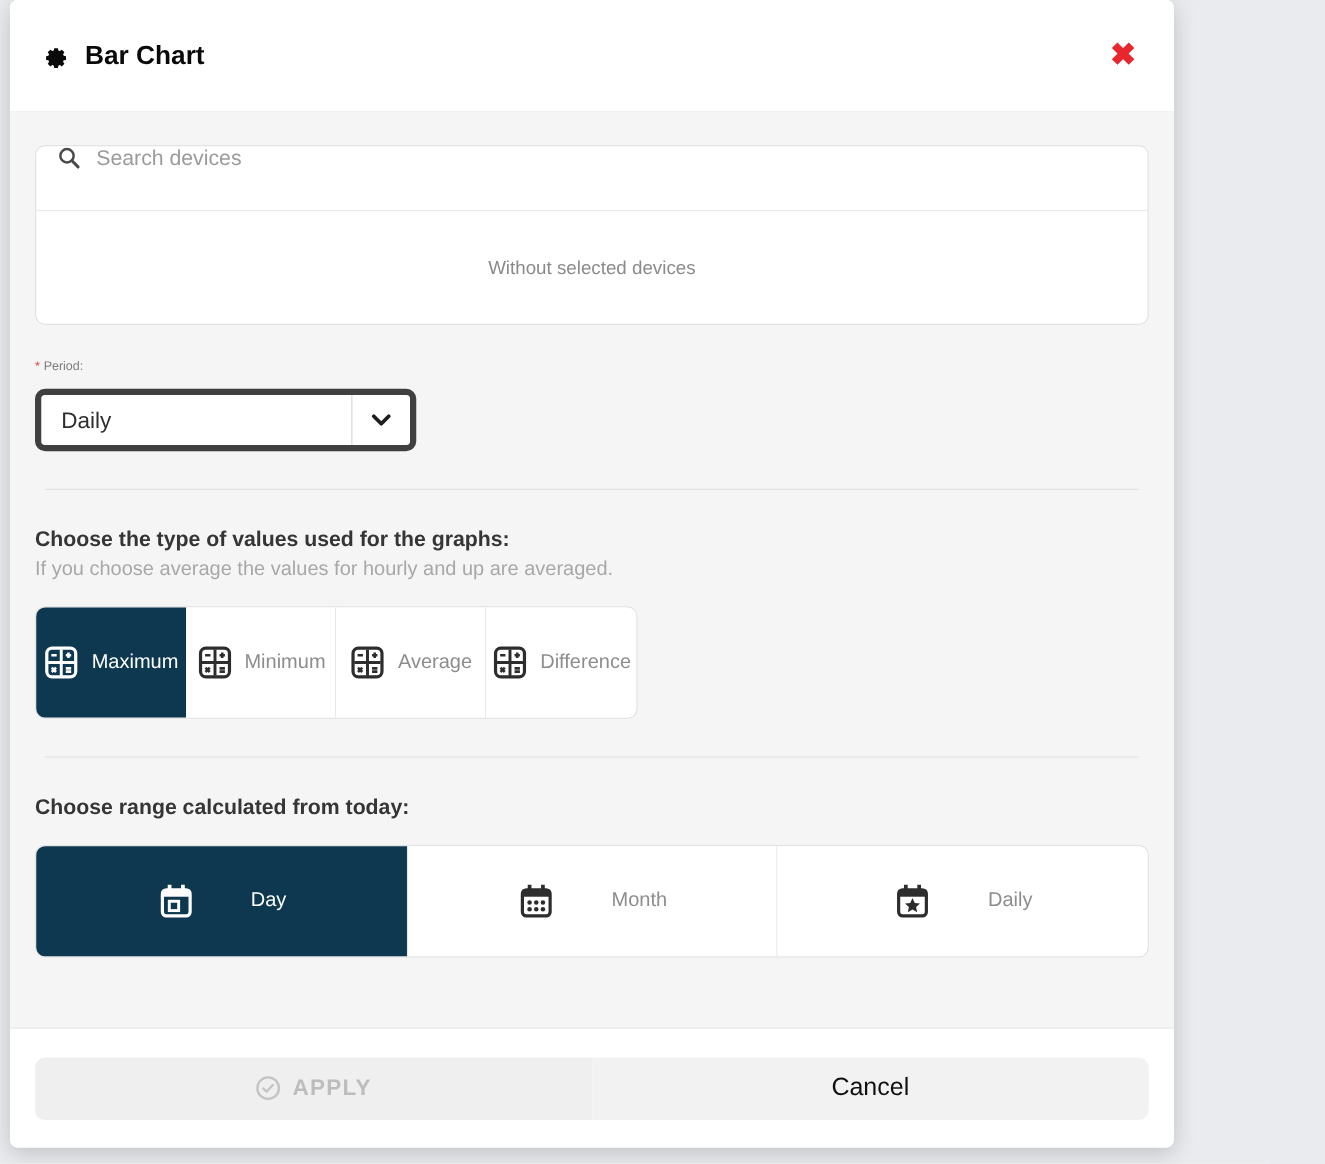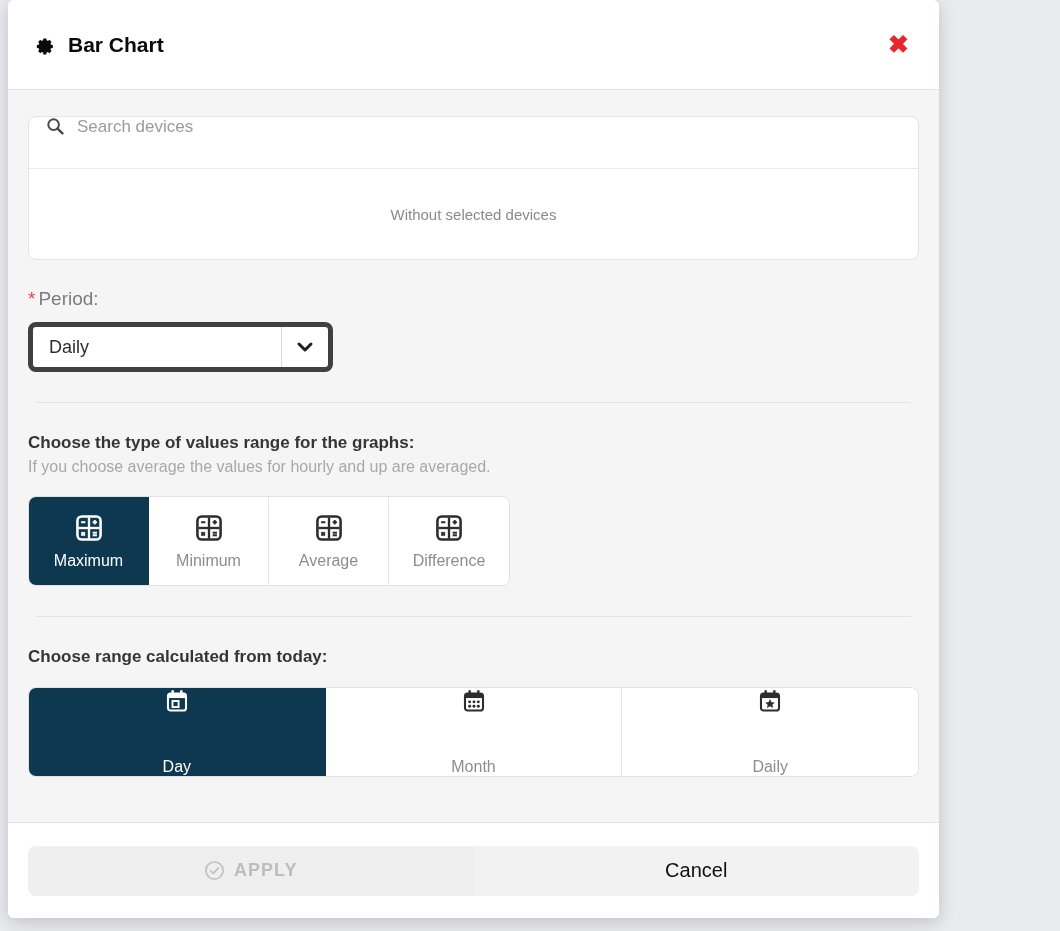--- a/index.html
+++ b/index.html
@@ -67,21 +67,21 @@
     font-size: 17px; color: #444;
     font-family: "Liberation Sans", sans-serif;
     background: transparent;
   }
   .search-input::placeholder { color: #9b9b9b; }
   .devices-empty {
     height: 90px;
     display: flex; align-items: center; justify-content: center;
     font-size: 15px; color: #8a8a8a;
   }
-  .period-label { margin-top: 28px; font-size: 19px; color: #7c7c7c; }
+  .period-label { margin-top: 28px; font-size: 10px; color: #7c7c7c; }
   .req-star { color: #e2453f; margin-right: 3px; }
   .select {
     margin-top: 12px;
     width: 305px; height: 50px;
     background: #fff;
     border: 5px solid #404040;
     border-radius: 8px;
     display: flex; align-items: stretch;
     cursor: pointer;
     overflow: hidden;
@@ -103,21 +103,21 @@
     margin-top: 20px;
     display: flex;
     background: #fff;
     border: 1px solid #e1e1e1;
     border-radius: 8px;
   }
   .btn-group.inline { display: inline-flex; }
   .btn-group.full { width: 100%; }
   .opt-btn {
     height: 88px;
-    display: flex; flex-direction: column;
+    display: flex; flex-direction: row;
     align-items: center; justify-content: center;
     gap: 9px;
     background: #fff;
     border-right: 1px solid #e7e7e7;
     cursor: pointer;
   }
   .btn-group .opt-btn:first-child { border-radius: 7px 0 0 7px; }
   .btn-group .opt-btn:last-child  { border-right: none; border-radius: 0 7px 7px 0; }
   .opt-btn .opt-label { font-size: 16px; color: #8d8d8d; }
   .opt-btn.selected { background: #0d3850; border-color: #0d3850; }
@@ -185,21 +185,21 @@
       <span class="select-value">Daily</span>
       <span class="select-caret">
         <svg width="18" height="12" viewBox="0 0 18 12">
           <polyline points="3,3 9,9 15,3" fill="none" stroke="#1e1e1e" stroke-width="3" stroke-linecap="round" stroke-linejoin="round"></polyline>
         </svg>
       </span>
     </div>
 
     <hr class="divider">
 
-    <div class="section-heading">Choose the type of values range for the graphs:</div>
+    <div class="section-heading">Choose the type of values used for the graphs:</div>
     <div class="section-sub">If you choose average the values for hourly and up are averaged.</div>
 
     <div class="btn-group inline value-group">
 
       <div class="opt-btn selected">
         <svg width="30" height="30" viewBox="0 0 28 28">
           <rect class="ink" x="3.2" y="3.2" width="21.6" height="21.6" rx="4" fill="none" stroke-width="2.4"></rect>
           <line class="ink" x1="14" y1="4.2" x2="14" y2="23.8" stroke-width="2.2"></line>
           <line class="ink" x1="4.2" y1="14" x2="23.8" y2="14" stroke-width="2.2"></line>
           <line class="ink" x1="6.6" y1="8.6" x2="10.6" y2="8.6" stroke-width="1.9"></line>

